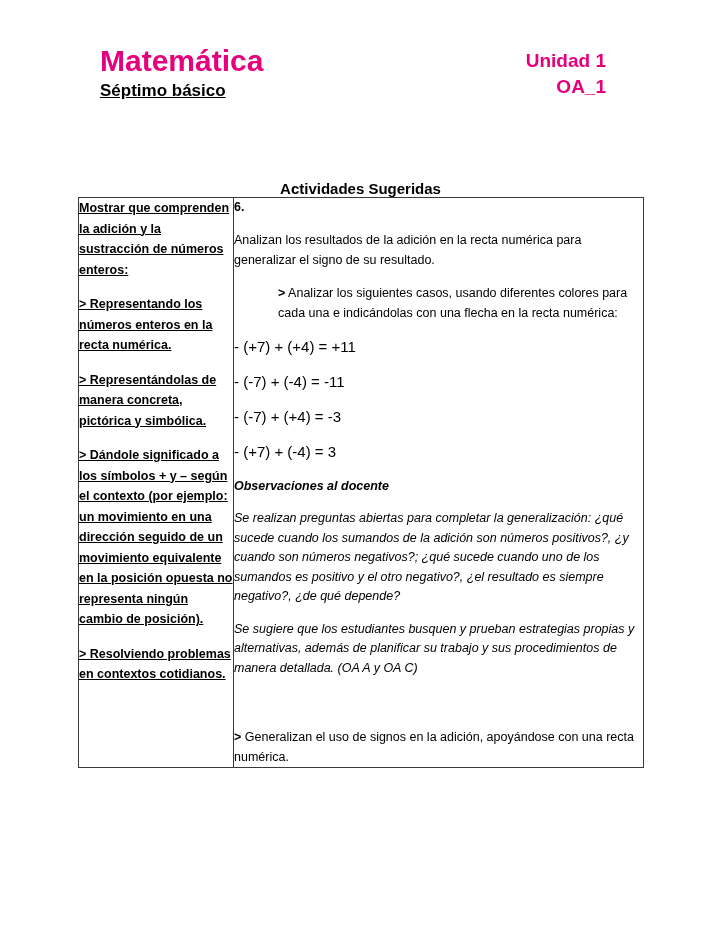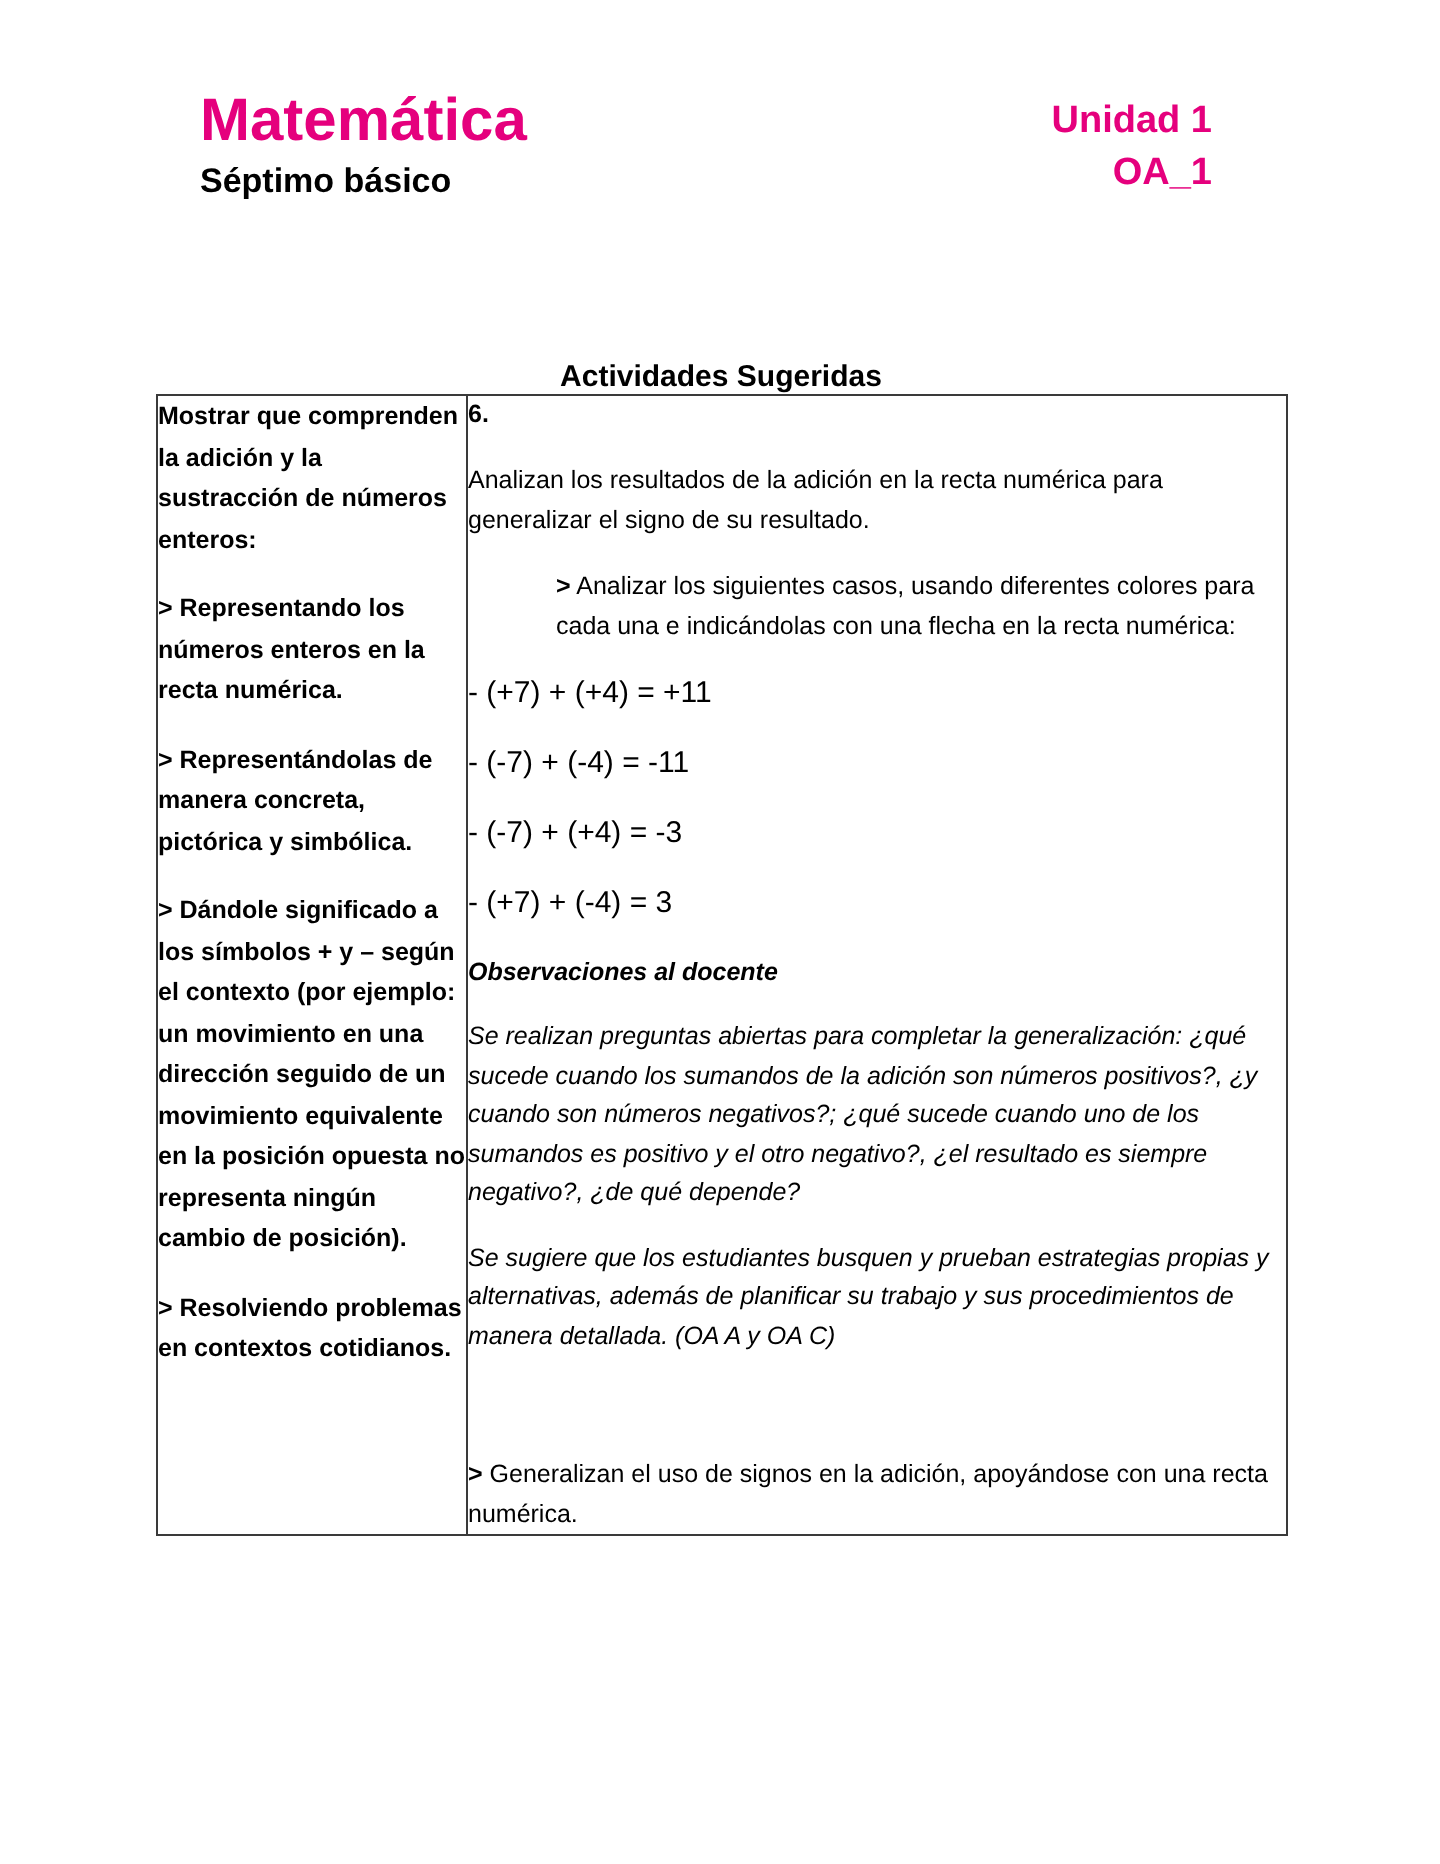--- a/index.html
+++ b/index.html
@@ -44,20 +44,21 @@
     letter-spacing: 0px;
     white-space: nowrap;
   }
   .grade-title {
     font-size: 17px;
     font-weight: bold;
     color: #000000;
     line-height: 22px;
     margin-top: 2px;
     white-space: nowrap;
+    text-decoration: underline;
   }
   .header-right {
     position: absolute;
     right: 0;
     top: 4px;
     text-align: right;
   }
   .unit-label {
     font-size: 19px;
     font-weight: bold;
@@ -117,20 +118,21 @@
   .th-description {
     padding: 8px 8px 10px 8px;
     font-size: 12.5px;
     line-height: 18px;
     font-weight: normal;
     text-align: center;
   }
 
   .cell-objective {
     padding: 9px 8px 14px 8px;
+    text-decoration: underline;
   }
   .cell-description {
     padding: 9px 10px 14px 10px;
   }
 
   .obj-para {
     font-size: 12.5px;
     font-weight: bold;
     line-height: 20.5px;
     margin: 0 0 14px 0;

